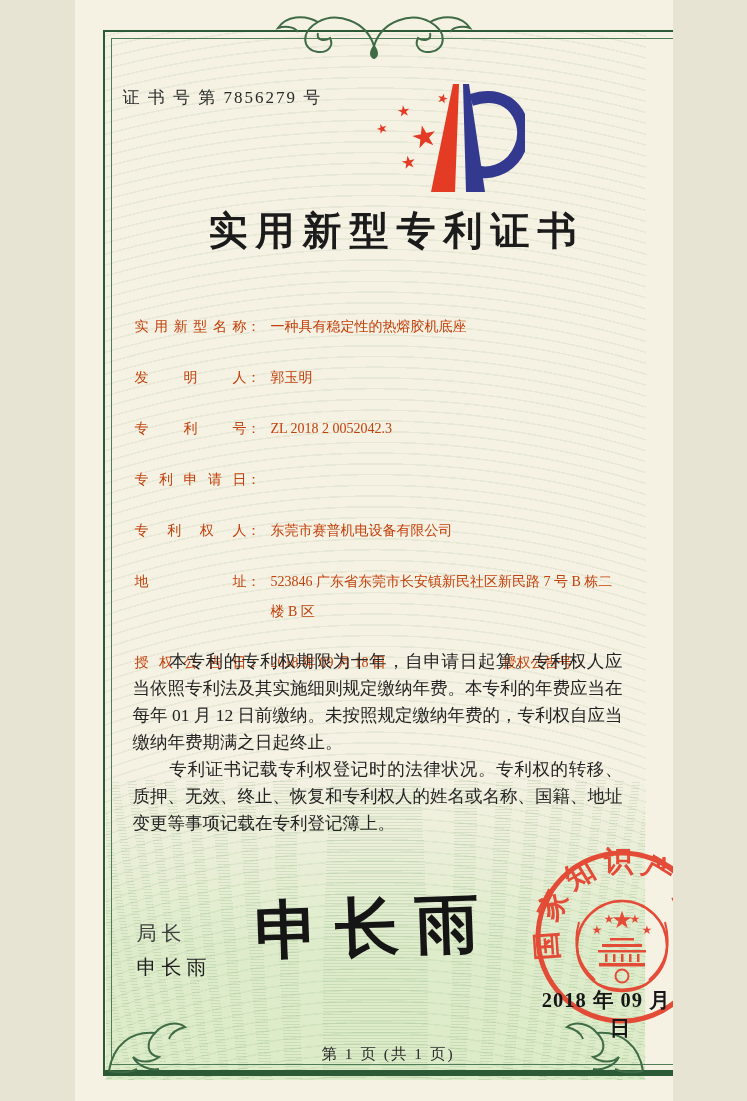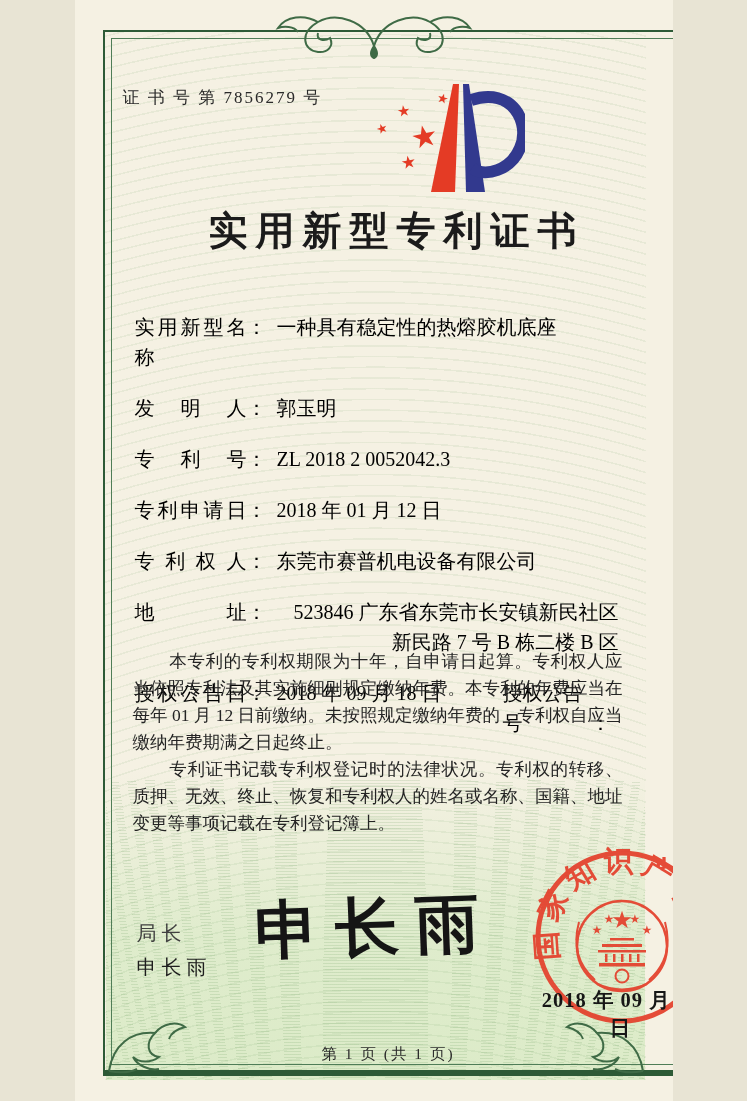--- a/index.html
+++ b/index.html
@@ -24,26 +24,26 @@
   .flourish-bl{position:absolute;left:30px;bottom:26px;}
   .flourish-br{position:absolute;right:26px;bottom:26px;transform:scaleX(-1);}
   
   .cert-no{position:absolute;left:48px;top:86px;font-size:17px;letter-spacing:2px;color:#2a2a2a;}
   .tax-stamp{position:absolute;left:596px;top:40px;opacity:.92;}
   .logo{position:absolute;left:298px;top:78px;width:152px;height:120px;}
   .logo .star{position:absolute;color:#e43b25;line-height:1;}
   .title{position:absolute;left:0;right:0;top:204px;text-align:center;
     font-size:39px;font-weight:700;letter-spacing:8px;color:#1b1b1b;padding-left:46px;}
   
-  .fields{position:absolute;left:60px;right:54px;top:312px;font-size:20px;color:#000000;}
+  .fields{position:absolute;left:60px;right:54px;top:312px;font-size:14px;color:#c2410c;}
   .frow{margin-bottom:21px;line-height:30px;display:flex;align-items:flex-start;}
   .flabel{display:inline-block;width:112px;text-align:justify;text-align-last:justify;flex:0 0 112px;}
   .fcolon{flex:0 0 auto;margin-right:10px;}
   .fvalue{flex:1 1 auto;}
-  .frow.addr .fvalue{max-width:520px;text-align:right;}
+  .frow.addr .fvalue{max-width:520px;}
   .frow.grant{position:relative;margin-top:20px;}
   .grant-right{position:absolute;left:368px;top:0;display:flex;align-items:flex-end;}
   .grant-right .fcolon{margin-right:8px;}
   
   .bodytext{position:absolute;left:58px;right:50px;top:648px;font-size:17.5px;line-height:27px;color:#242424;text-align:justify;}
   .bodytext p{margin:0;text-indent:2.1em;}
   
   .sign-role{position:absolute;left:62px;top:920px;font-size:20px;letter-spacing:5px;color:#404040;}
   .sign-name{position:absolute;left:62px;top:954px;font-size:20px;letter-spacing:5px;color:#1e1e1e;}
   .autograph{position:absolute;left:180px;top:884px;font-size:64px;letter-spacing:16px;
@@ -137,21 +137,20 @@
       <span class="fvalue">郭玉明</span>
     </div>
     <div class="frow">
       <span class="flabel">专利号</span>
         <span class="fcolon">：</span>
       <span class="fvalue">ZL 2018 2 0052042.3</span>
     </div>
     <div class="frow">
       <span class="flabel">专利申请日</span>
         <span class="fcolon">：</span>
-      <span class="fvalue">2018 年 01 月 12 日</span>
     </div>
     <div class="frow">
       <span class="flabel">专利权人</span>
         <span class="fcolon">：</span>
       <span class="fvalue">东莞市赛普机电设备有限公司</span>
     </div>
     <div class="frow addr">
       <span class="flabel">地址</span>
         <span class="fcolon">：</span>
       <span class="fvalue">523846 广东省东莞市长安镇新民社区新民路 7 号 B 栋二楼 B 区</span>

